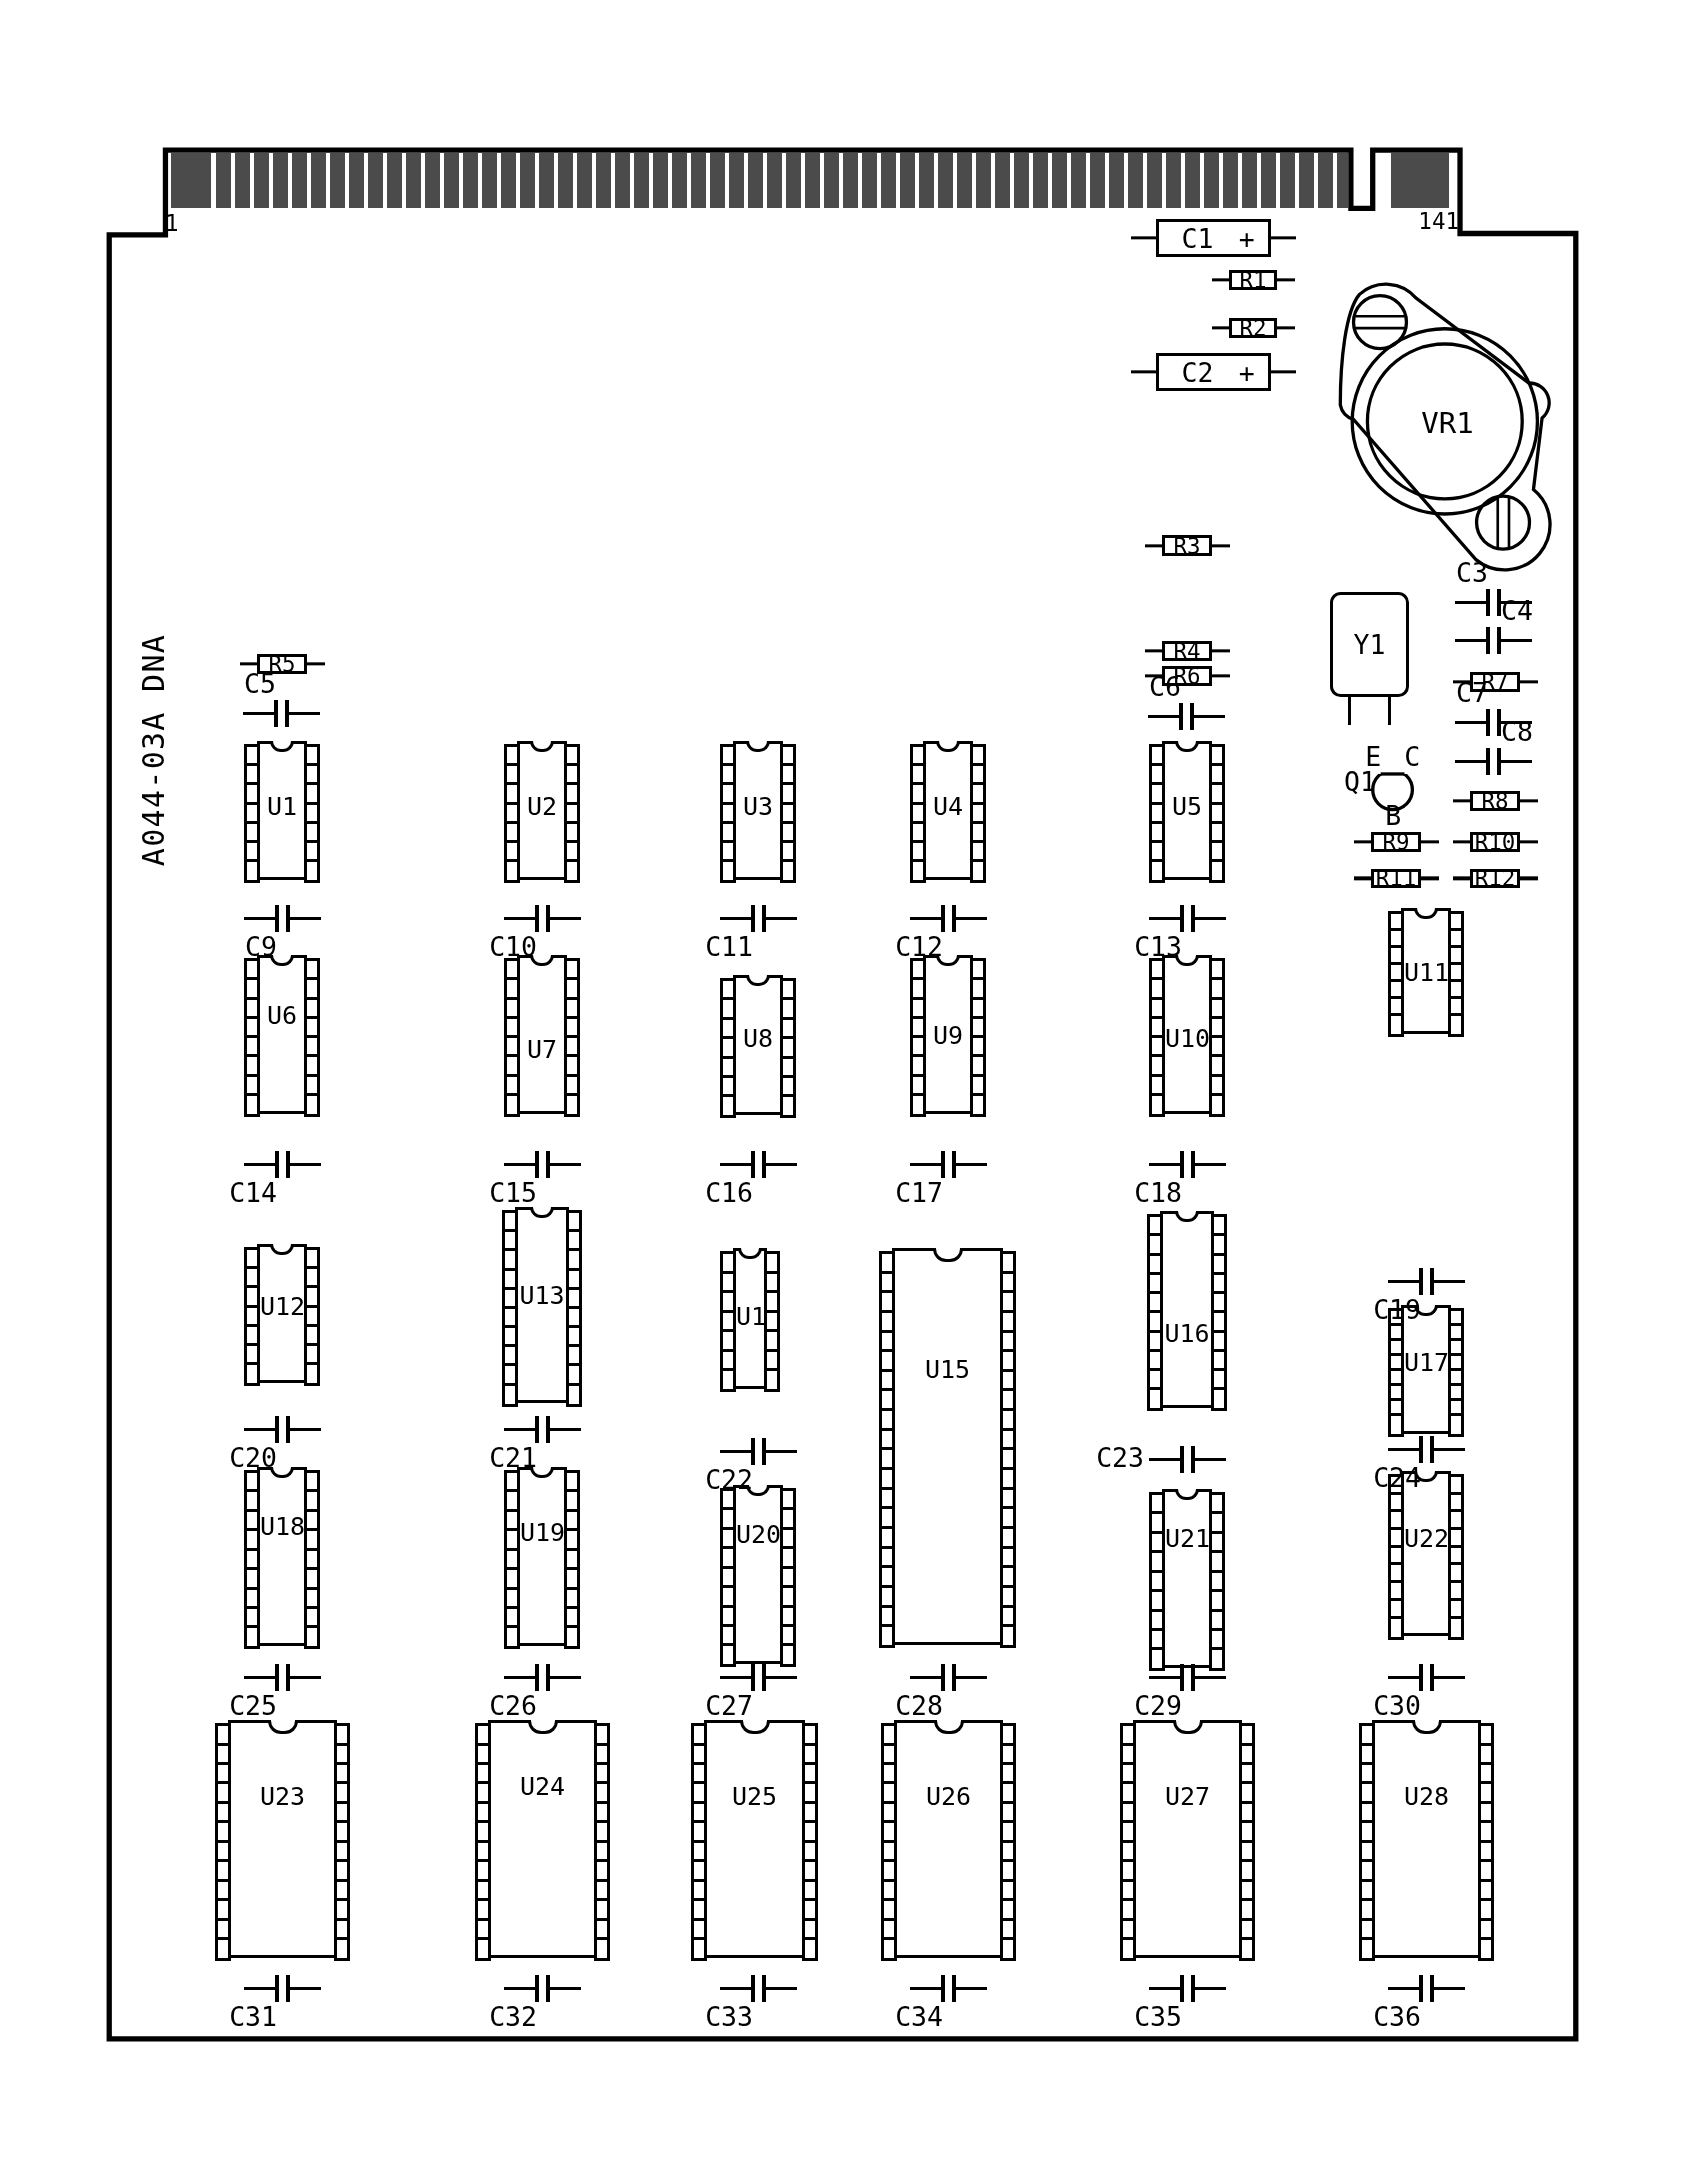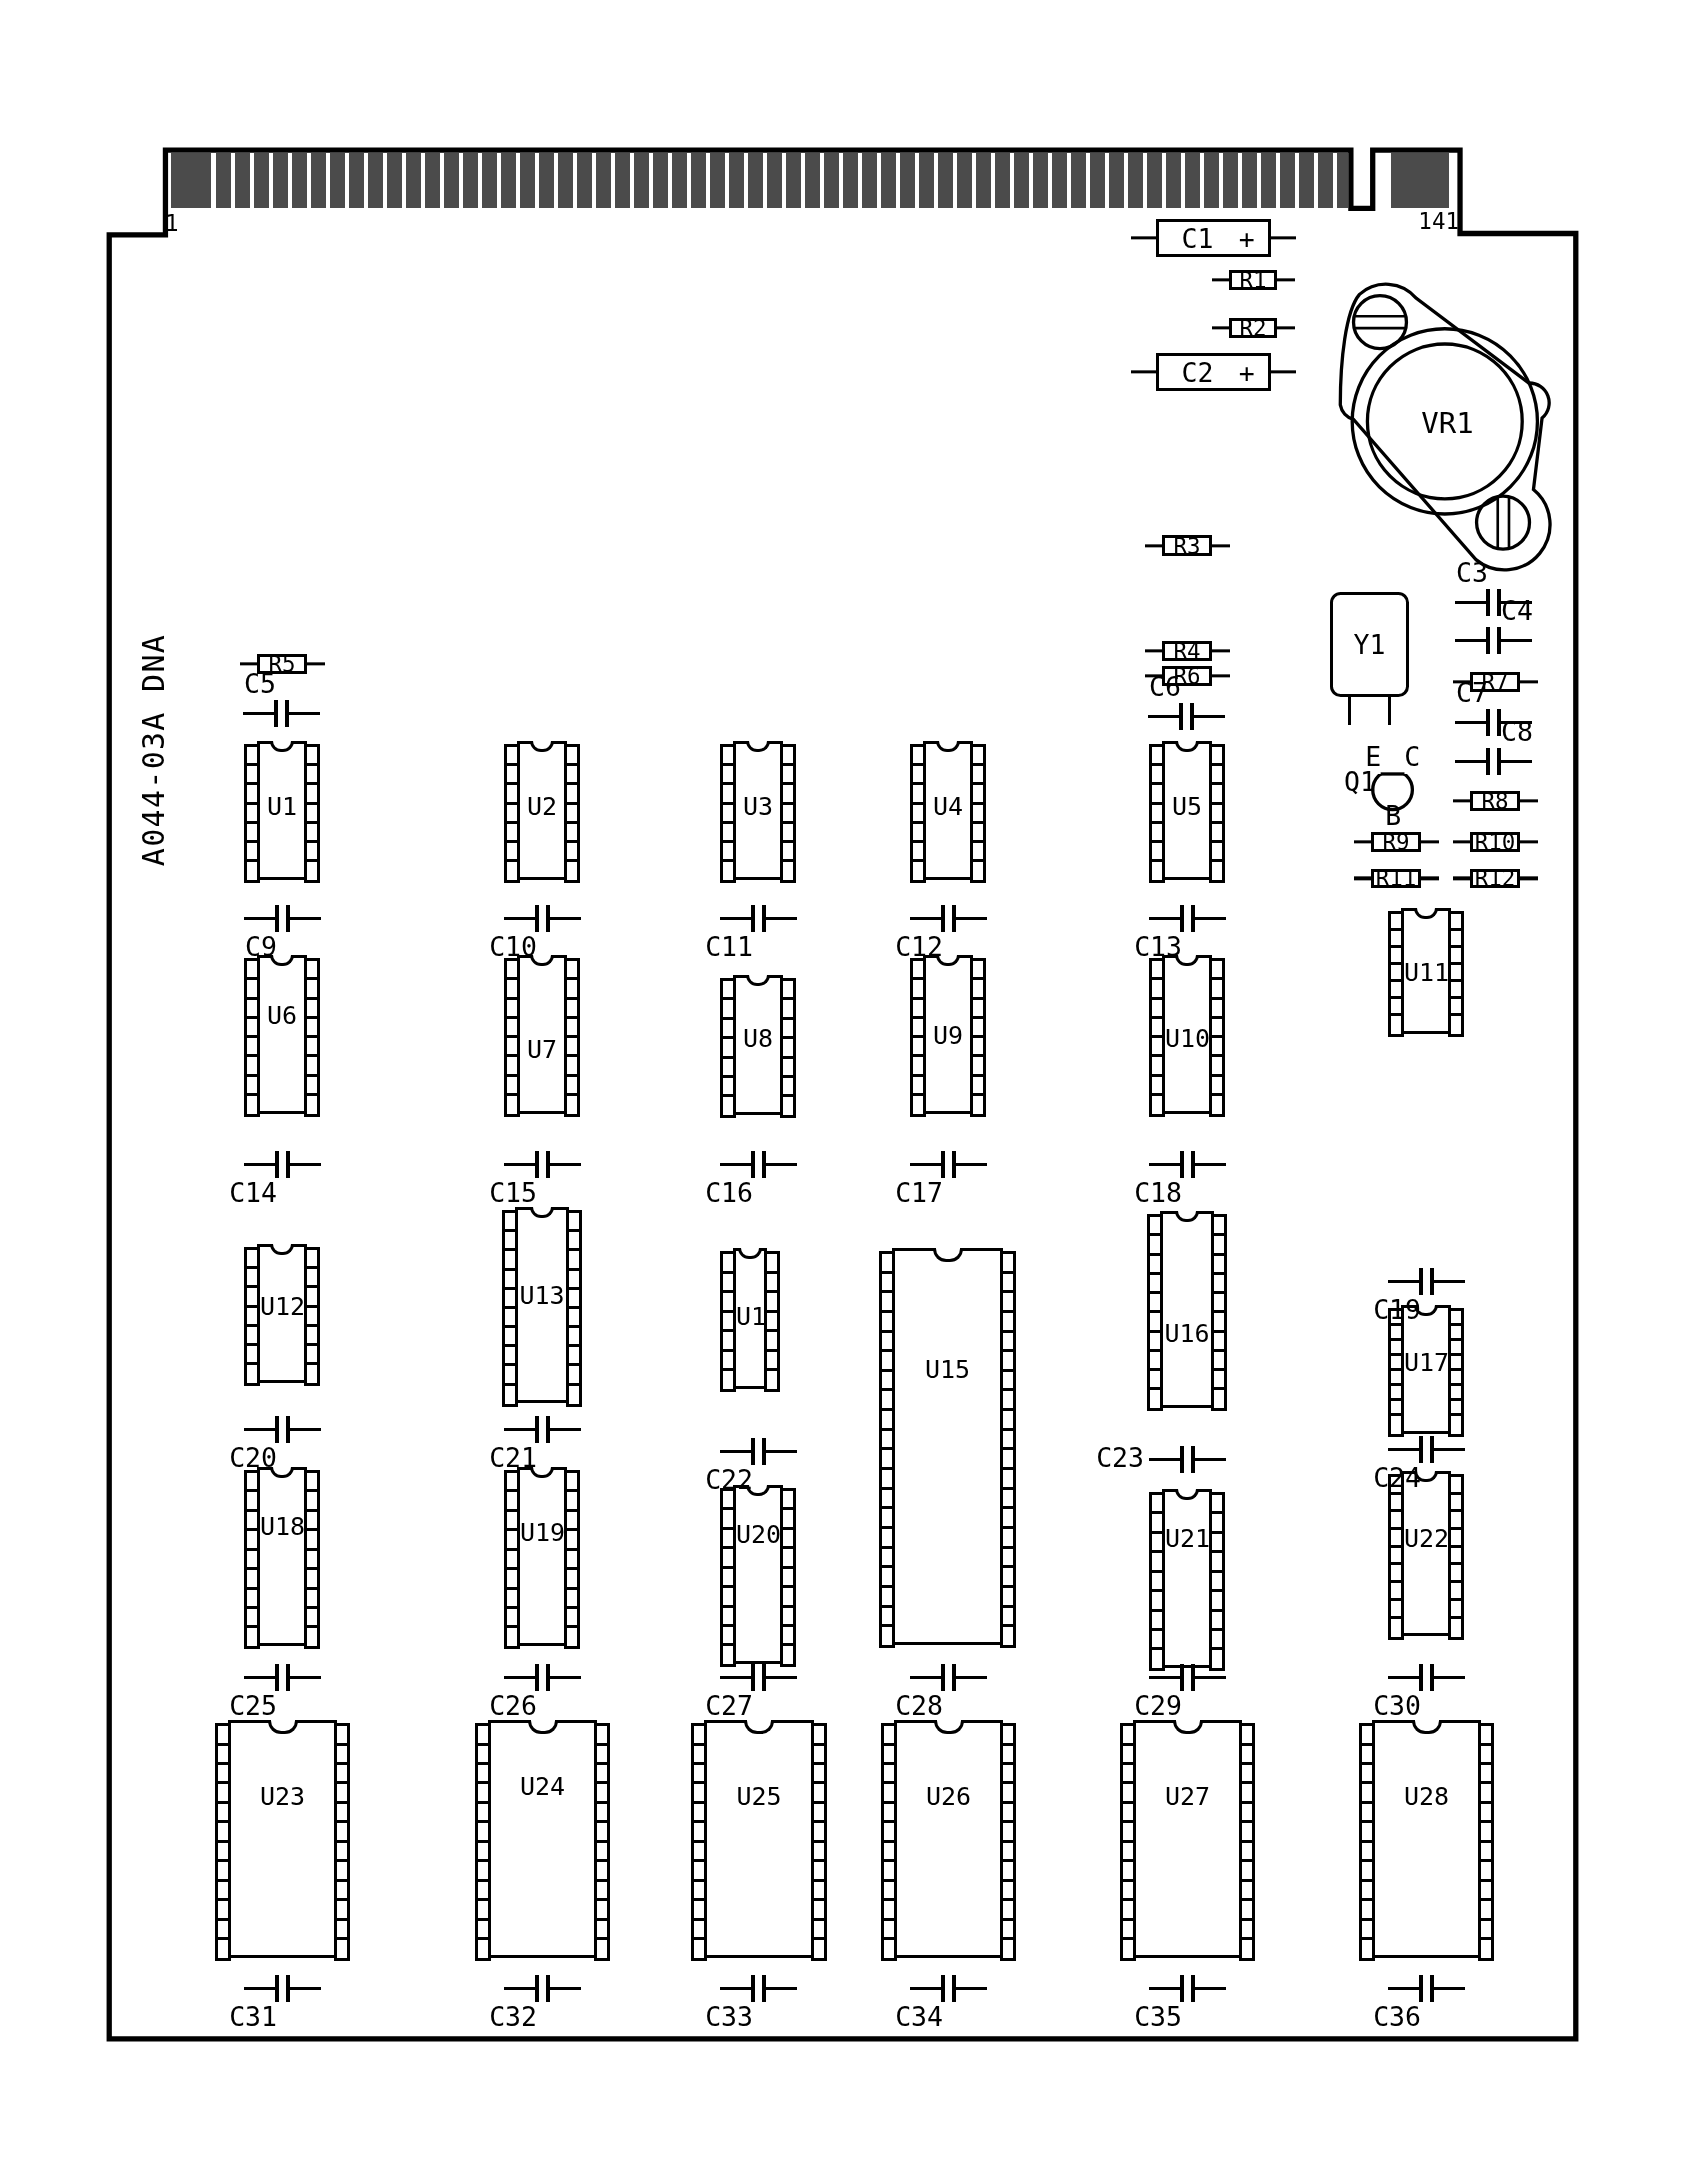--- a/index.html
+++ b/index.html
@@ -629,21 +629,21 @@
         <div class="pin" style="right: -16px; top: 136px;"></div>
         <div class="pin" style="left: -16px; top: 156px;"></div>
         <div class="pin" style="right: -16px; top: 156px;"></div>
         <div class="pin" style="left: -16px; top: 175px;"></div>
         <div class="pin" style="right: -16px; top: 175px;"></div>
         <div class="pin" style="left: -16px; top: 195px;"></div>
         <div class="pin" style="right: -16px; top: 195px;"></div>
         <div class="pin" style="left: -16px; top: 214px;"></div>
         <div class="pin" style="right: -16px; top: 214px;"></div>
       </div>
-      <div class="dip" style="left: 704px; top: 1720px; width: 110px; height: 238px;">
+      <div class="dip" style="left: 704px; top: 1720px; width: 101px; height: 238px;">
         <div class="notch" style="width: 30px; height: 14.6px;"></div>
         <div class="icref" style="top: 61px;">U25</div>
         <div class="pin" style="left: -16px; top: 0px;"></div>
         <div class="pin" style="right: -16px; top: 0px;"></div>
         <div class="pin" style="left: -16px; top: 19.5px;"></div>
         <div class="pin" style="right: -16px; top: 19.5px;"></div>
         <div class="pin" style="left: -16px; top: 39px;"></div>
         <div class="pin" style="right: -16px; top: 39px;"></div>
         <div class="pin" style="left: -16px; top: 58px;"></div>
         <div class="pin" style="right: -16px; top: 58px;"></div>

